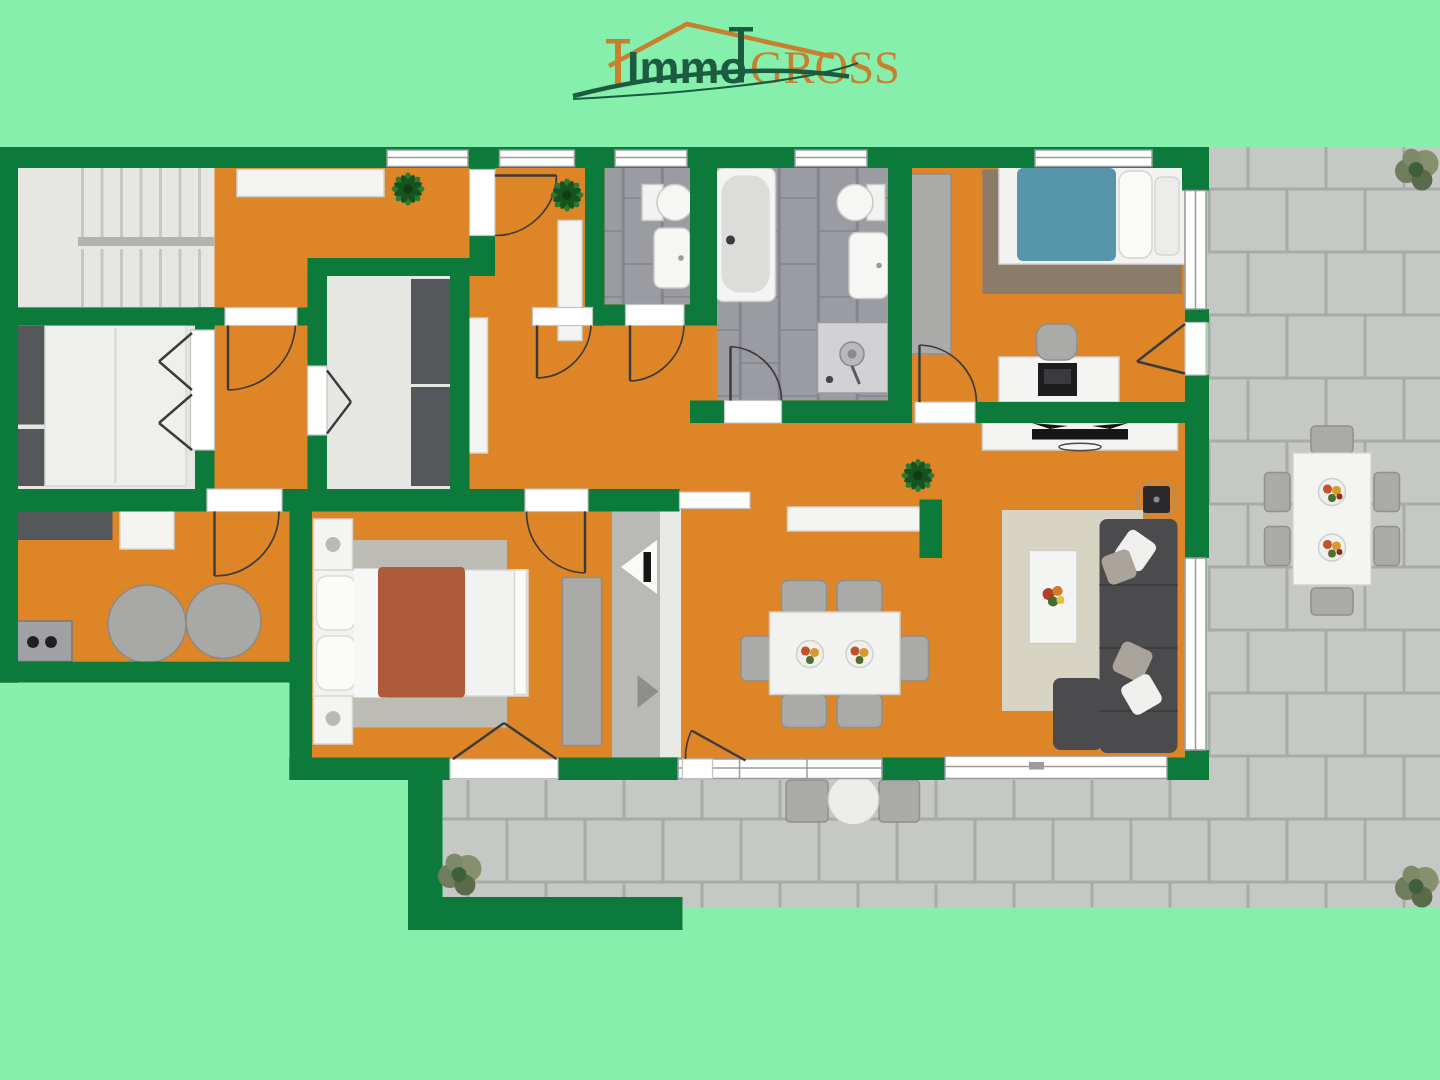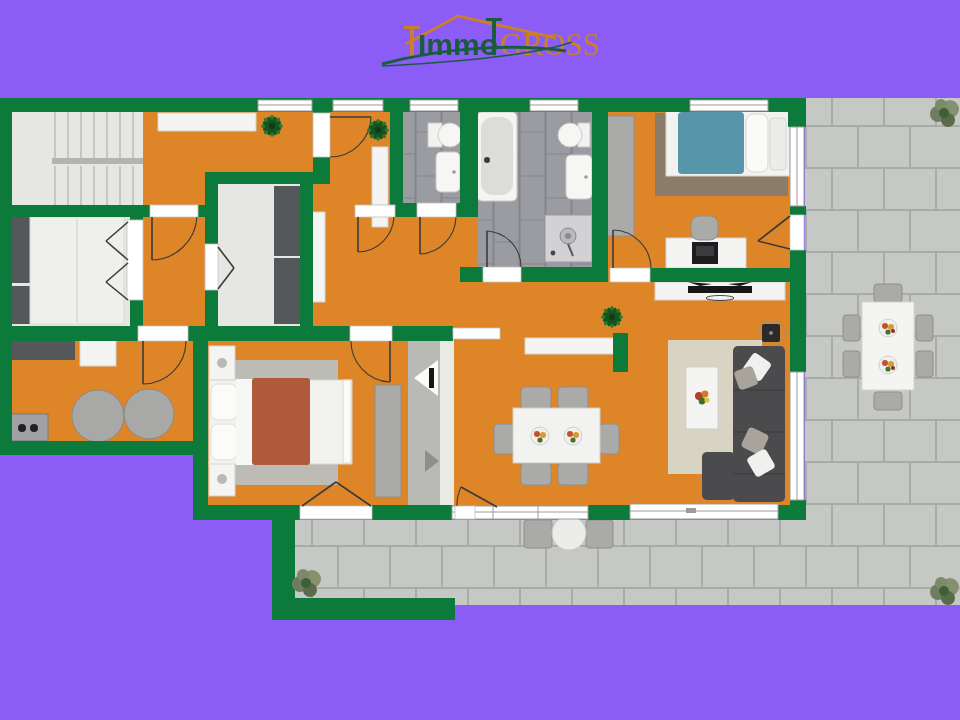--- a/index.html
+++ b/index.html
@@ -1,16 +1,16 @@
 <!DOCTYPE html>
 <html style="--wall: #0c7a3a; --floor: #dd8527; --floor_light: #e6e6e3; --tile: #9b9ba2; --tile_grout: #85858d; --paver: #c6c8c5; --paver_joint: #a9aba8; --furniture_dark: #54585b; --furniture_gray: #aaaaa8; --rug_beige: #d8d4c3; --rug_brown: #8b7c69; --rug_gray: #bcbcb4; --bed_blue: #5795ab; --bed_rust: #b05a3c; --sofa: #4b4b4d; --plant: #1f6b2e;"><head>
 <meta charset="utf-8">
 <style>
   html,body{margin:0;padding:0;background:#ffffff;}
-  .stage{position:relative;width:960px;height:720px;background:#8b5cf6;overflow:hidden;
+  .stage{position:relative;width:960px;height:720px;background:#86efac;overflow:hidden;
          font-family:"Liberation Sans",sans-serif;}
   svg{display:block}
   .wall{fill:var(--wall)}
   .orange{fill:var(--floor)}
   .gfloor{fill:var(--floor_light)}
   .win{fill:#ffffff;stroke:#9b9b9b;stroke-width:1}
   .mull{stroke:#9b9b9b;stroke-width:1}
   .thr{fill:#ffffff;stroke:#c2c2c0;stroke-width:0.8}
   .arc{fill:none;stroke:#3b3b3b;stroke-width:1.1}
   .leaf{stroke:#3b3b3b;stroke-width:1.6}

